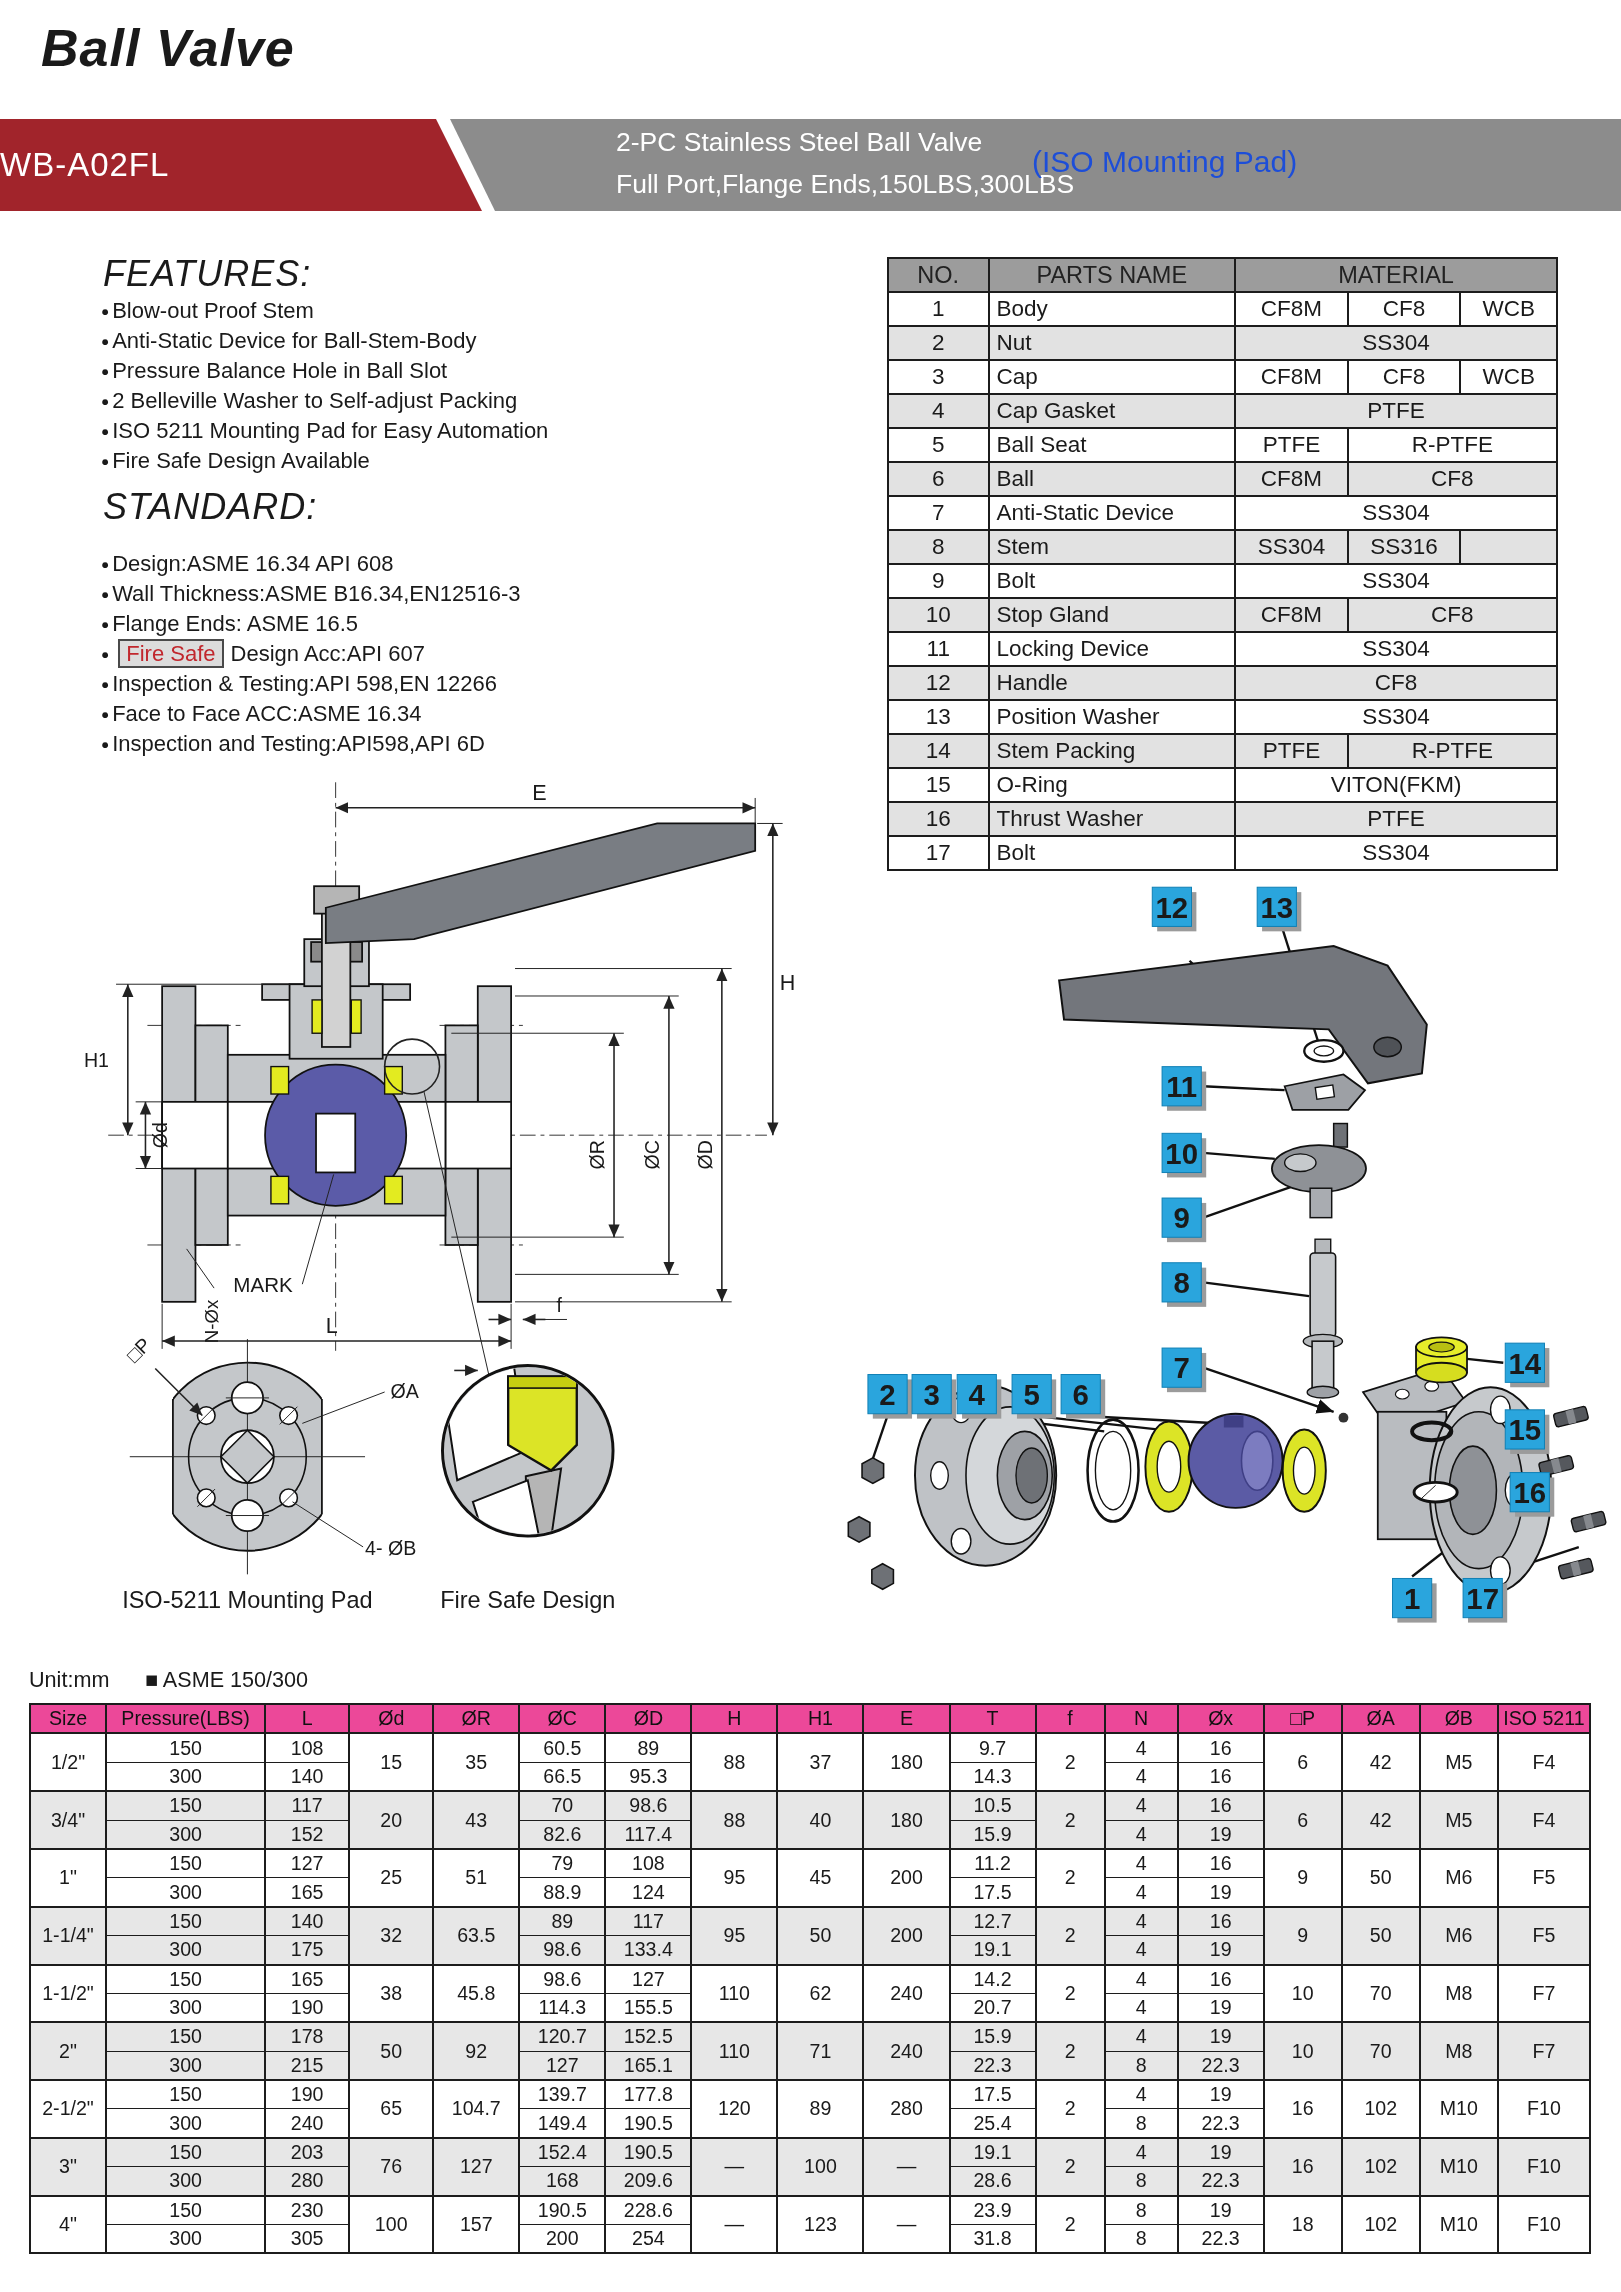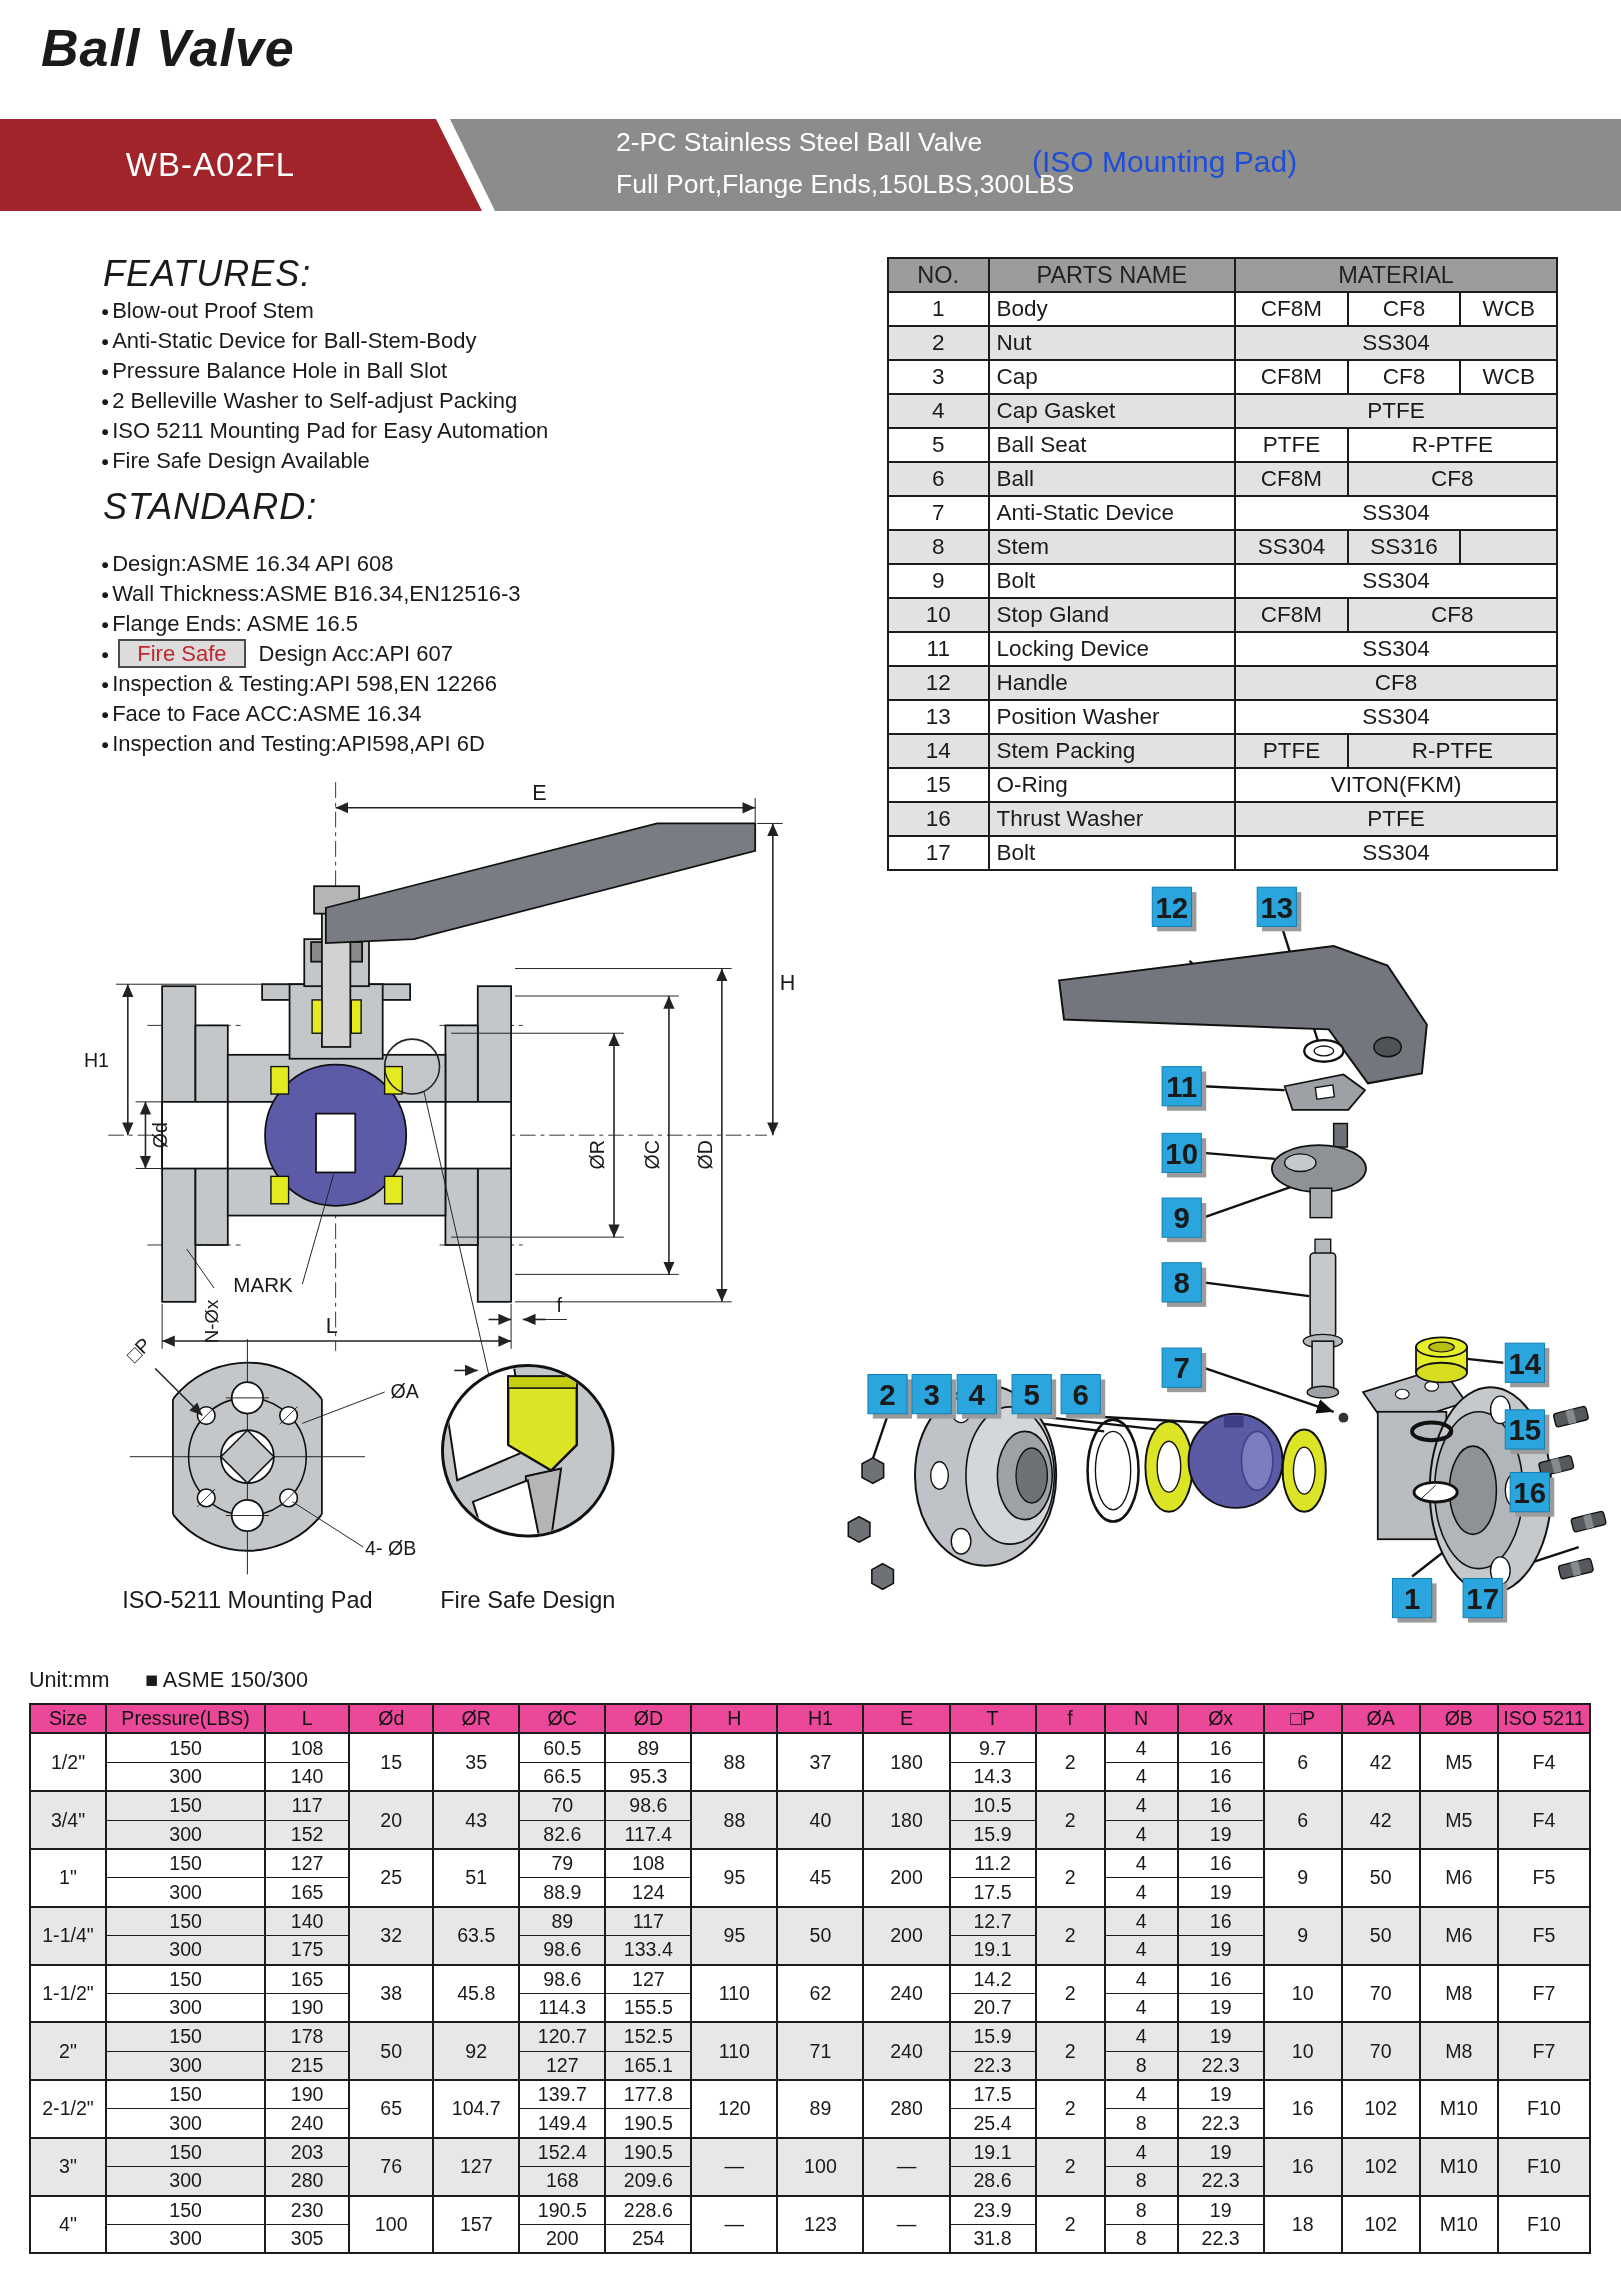--- a/index.html
+++ b/index.html
@@ -6,29 +6,29 @@
   body{width:1621px;height:2293px;position:relative;background:#fff;
        font-family:"Liberation Sans",sans-serif;color:#1a1a1a;overflow:hidden}
   .abs{position:absolute}
   #page-title{left:41px;top:17.6px;font-size:52px;font-style:italic;font-weight:bold;letter-spacing:1px}
   
   #banner{left:0;top:119px;width:1621px;height:92px;position:absolute}
   #banner .graybar{position:absolute;inset:0;background:#8C8C8C;
       clip-path:polygon(450px 0,1621px 0,1621px 92px,495px 92px)}
   #banner .redbar{position:absolute;inset:0;background:#A1242B;
       clip-path:polygon(0 0,436px 0,482px 92px,0 92px)}
-  #banner .model{position:absolute;left:0;top:26.5px;width:421px;text-align:center;color:#fff;font-size:33px;letter-spacing:1px}
+  #banner .model{position:absolute;left:0;top:26.5px;width:421px;color:#fff;font-size:33px;letter-spacing:1px}
   #banner .l1{position:absolute;left:616px;top:7.8px;color:#fff;font-size:26.5px}
   #banner .l2{position:absolute;left:616px;top:50px;color:#fff;font-size:26.5px}
   #banner .r1{position:absolute;left:1032px;top:25.5px;color:#1d4ed8;font-size:30px}
   
   .sechead{font-style:italic;font-size:36px;letter-spacing:1px}
   .blist{font-size:22px;line-height:29px}
   .bitem::before{content:"\25CF";font-size:13.7px;vertical-align:2px;margin-right:2.9px}
-  .fsbox{color:#C1272D;border:2px solid #4a4a4a;background:#DCDCDC;padding:0 17px;margin-right:13px}
+  .fsbox{color:#C1272D;border:2px solid #4a4a4a;background:#DCDCDC;padding:0 6px;margin-right:7px}
   
   table{border-collapse:collapse}
   #parts-table{position:absolute;left:887px;top:257px;width:671px;font-size:22.5px}
   #parts-table th{background:#9C9C9C;font-weight:normal;font-size:23.5px;height:36px;color:#222}
   #parts-table td,#parts-table th{border:2px solid #1c1c1c;text-align:center;height:32px;padding:0}
   #parts-table td.name{text-align:left;padding-left:7px}
   #parts-table tr.alt{background:#E2E2E2}
   
   #unit-line{left:29px;top:1667px;font-size:21.6px}
   #spec-line{left:145px;top:1667px;font-size:21.6px}

